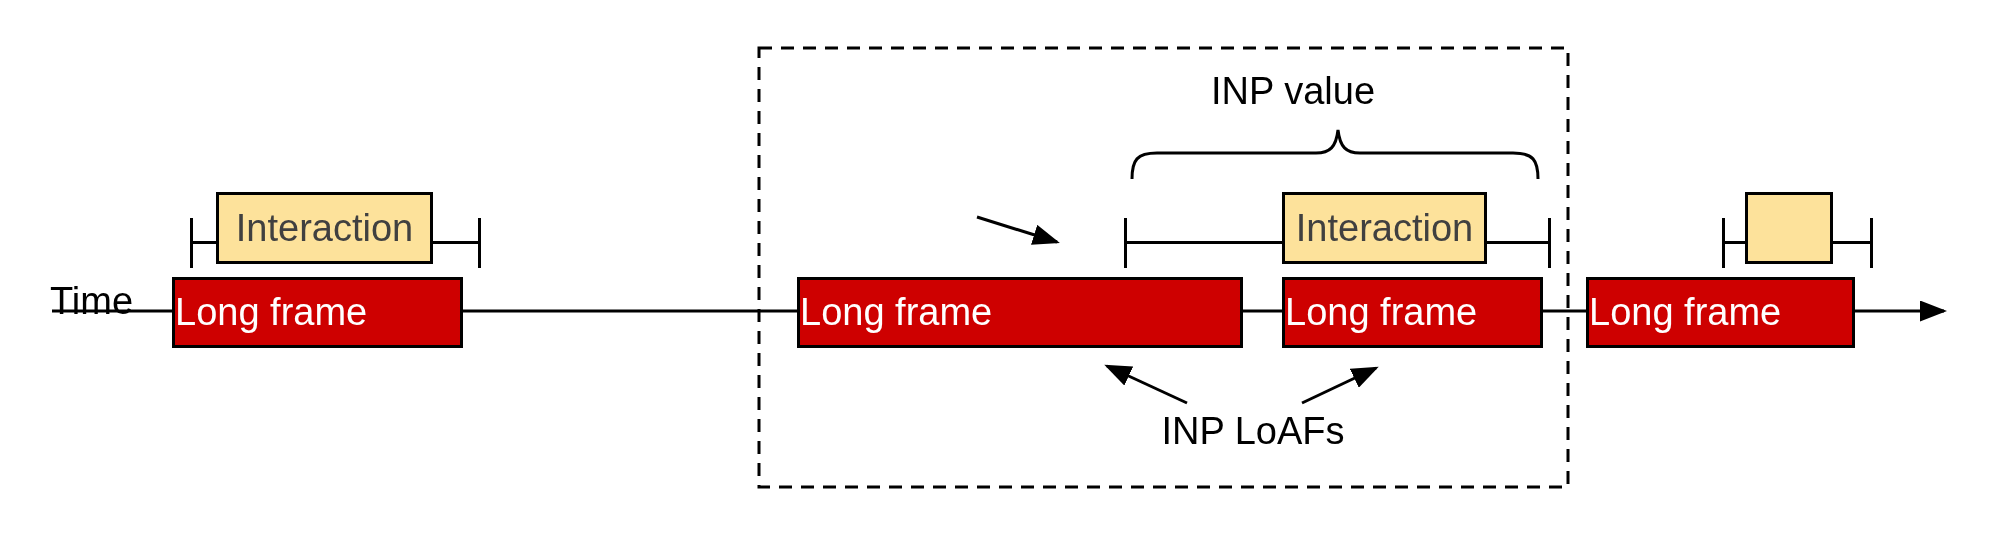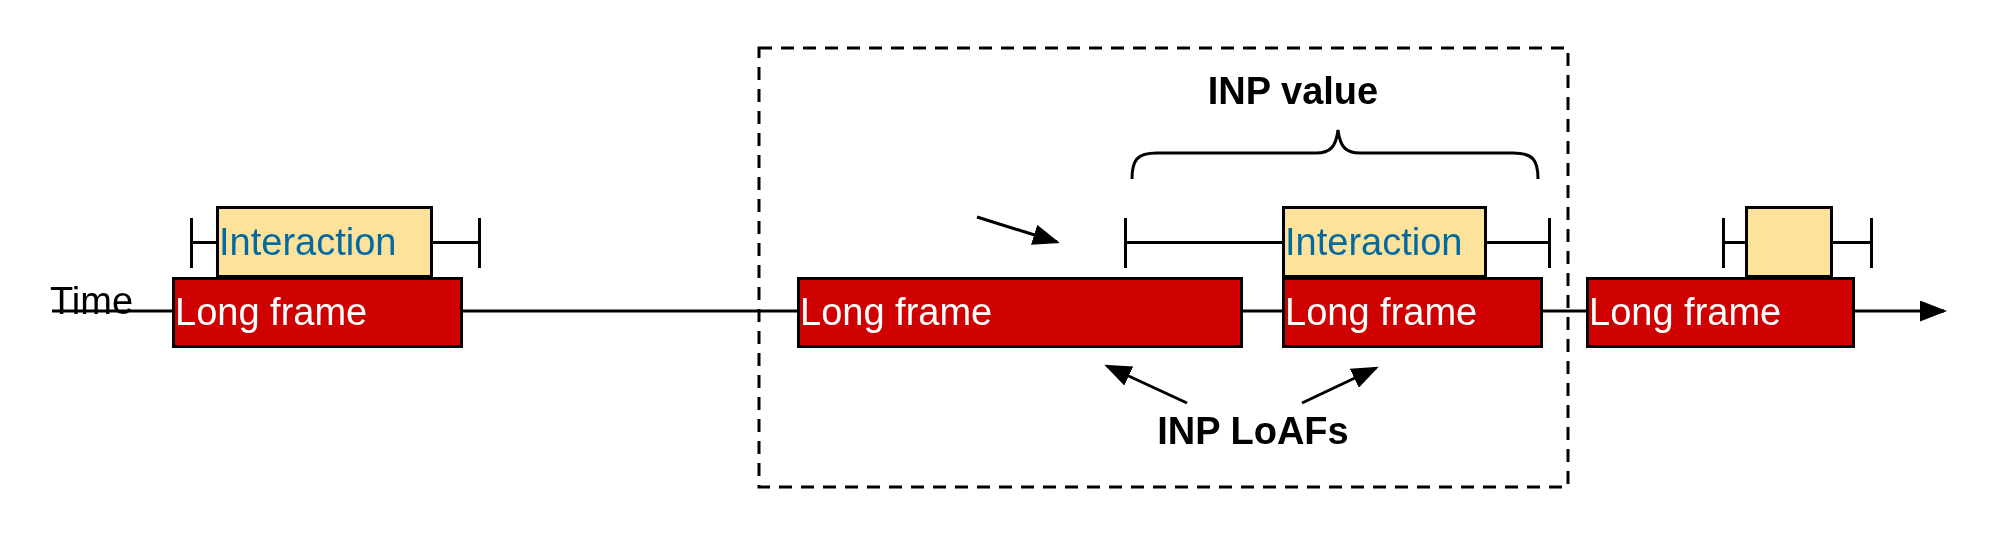--- a/index.html
+++ b/index.html
@@ -18,39 +18,39 @@
     overflow:hidden;
   }
   .lines-svg{position:absolute;left:0;top:0;width:2004px;height:546px;}
   .label{
     position:absolute;
     font-size:38px;
     color:#000;
     line-height:42px;
     white-space:nowrap;
   }
-  .label.centered{text-align:center;font-weight:bold;}
+  .label.centered{text-align:center;}
   .long-frame{
     position:absolute;
     top:277px;height:71px;
     background:var(--long-frame-fill);
     border:3px solid var(--line-color);
     box-sizing:border-box;
     display:flex;align-items:center;justify-content:flex-start;
     color:var(--long-frame-text);
     font-size:38px;
   }
   .interaction{
     position:absolute;
-    top:206px;height:72px;
+    top:192px;height:72px;
     background:var(--interaction-fill);
     border:3px solid var(--line-color);
     box-sizing:border-box;
-    display:flex;align-items:center;
-    color:#0369a1;
+    display:flex;align-items:center;justify-content:center;
+    color:#404040;
     font-size:38px;
     z-index:2;
   }
   .tick{
     position:absolute;
     top:218px;height:50px;width:3px;
     background:var(--line-color);
   }
   .bline{
     position:absolute;

